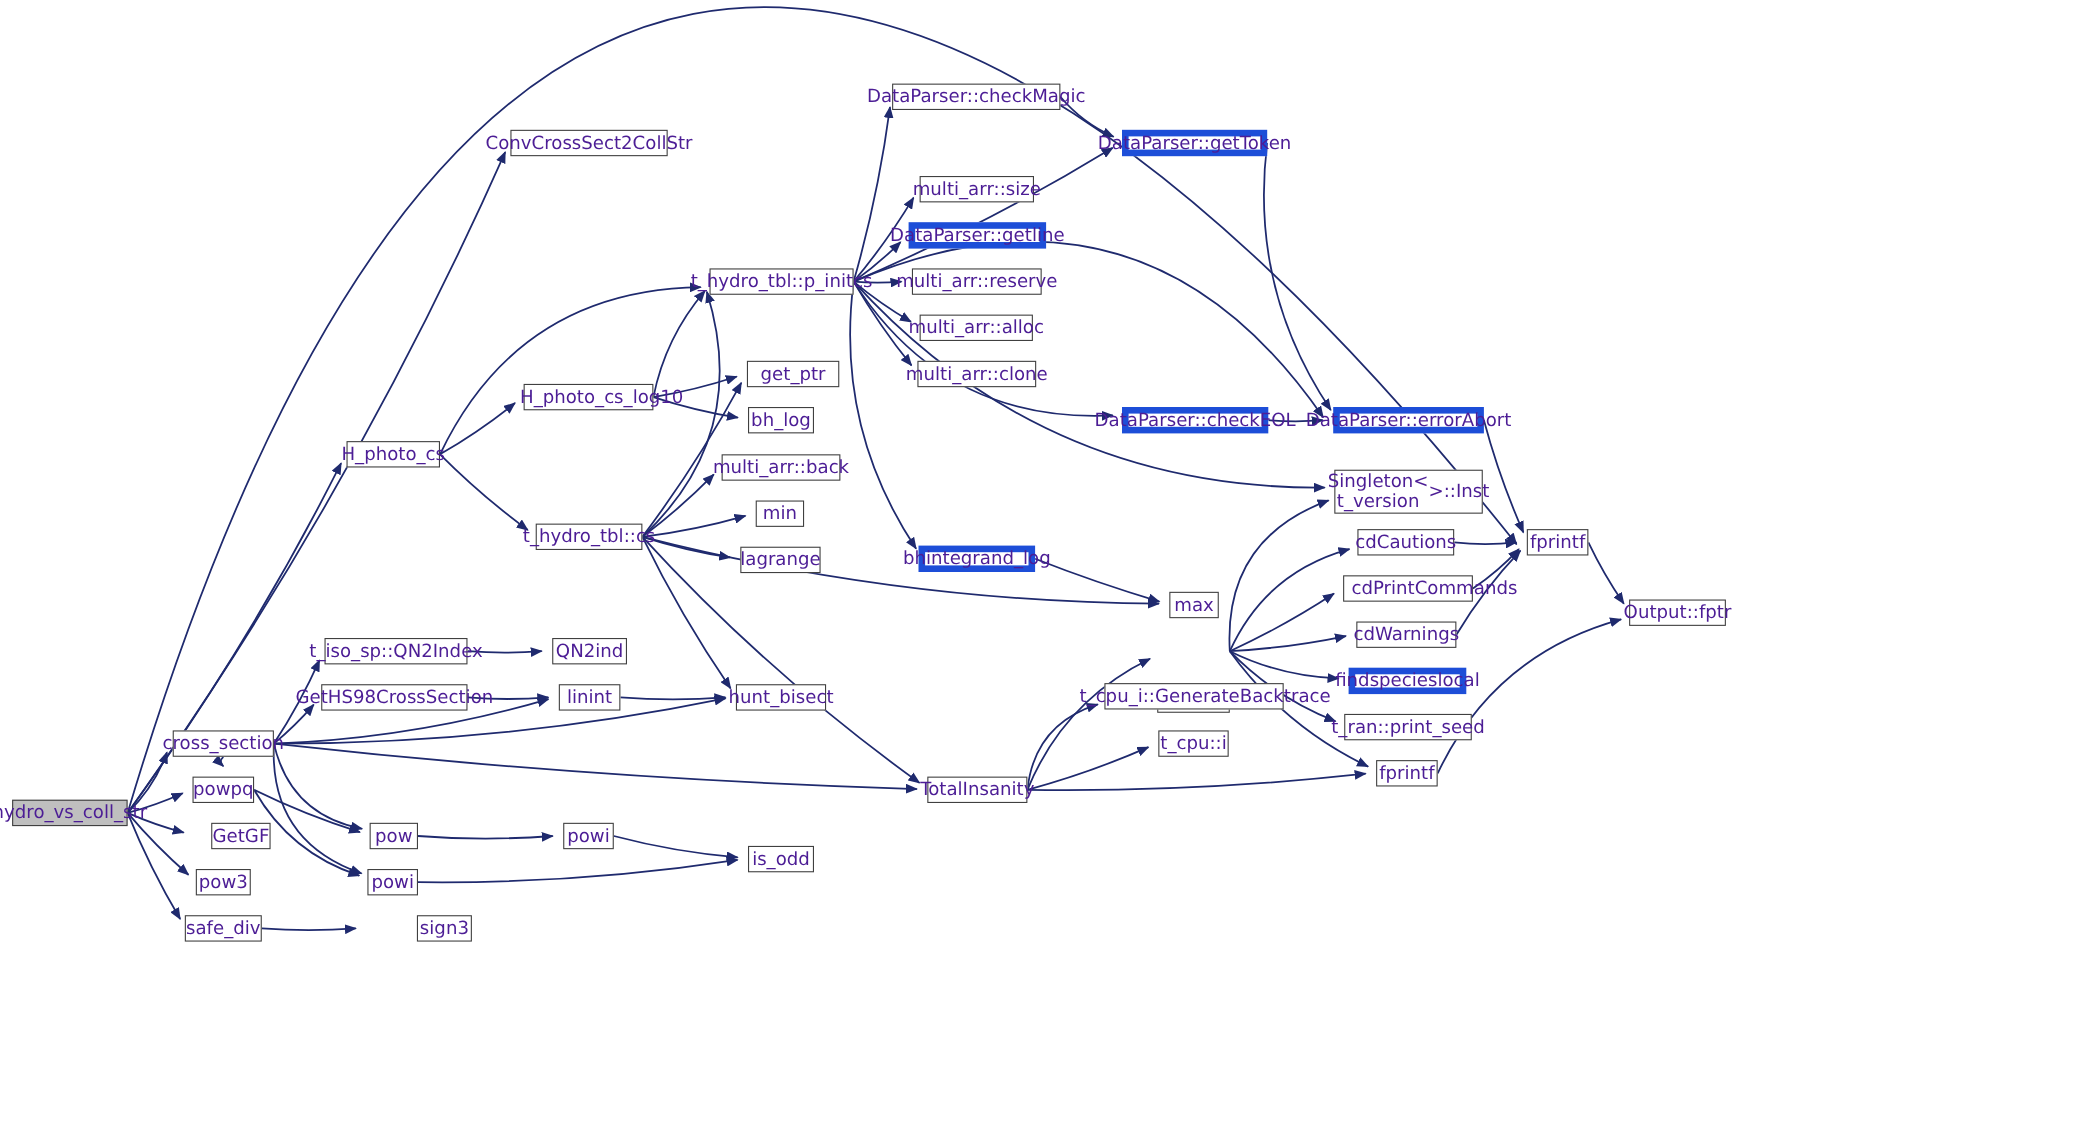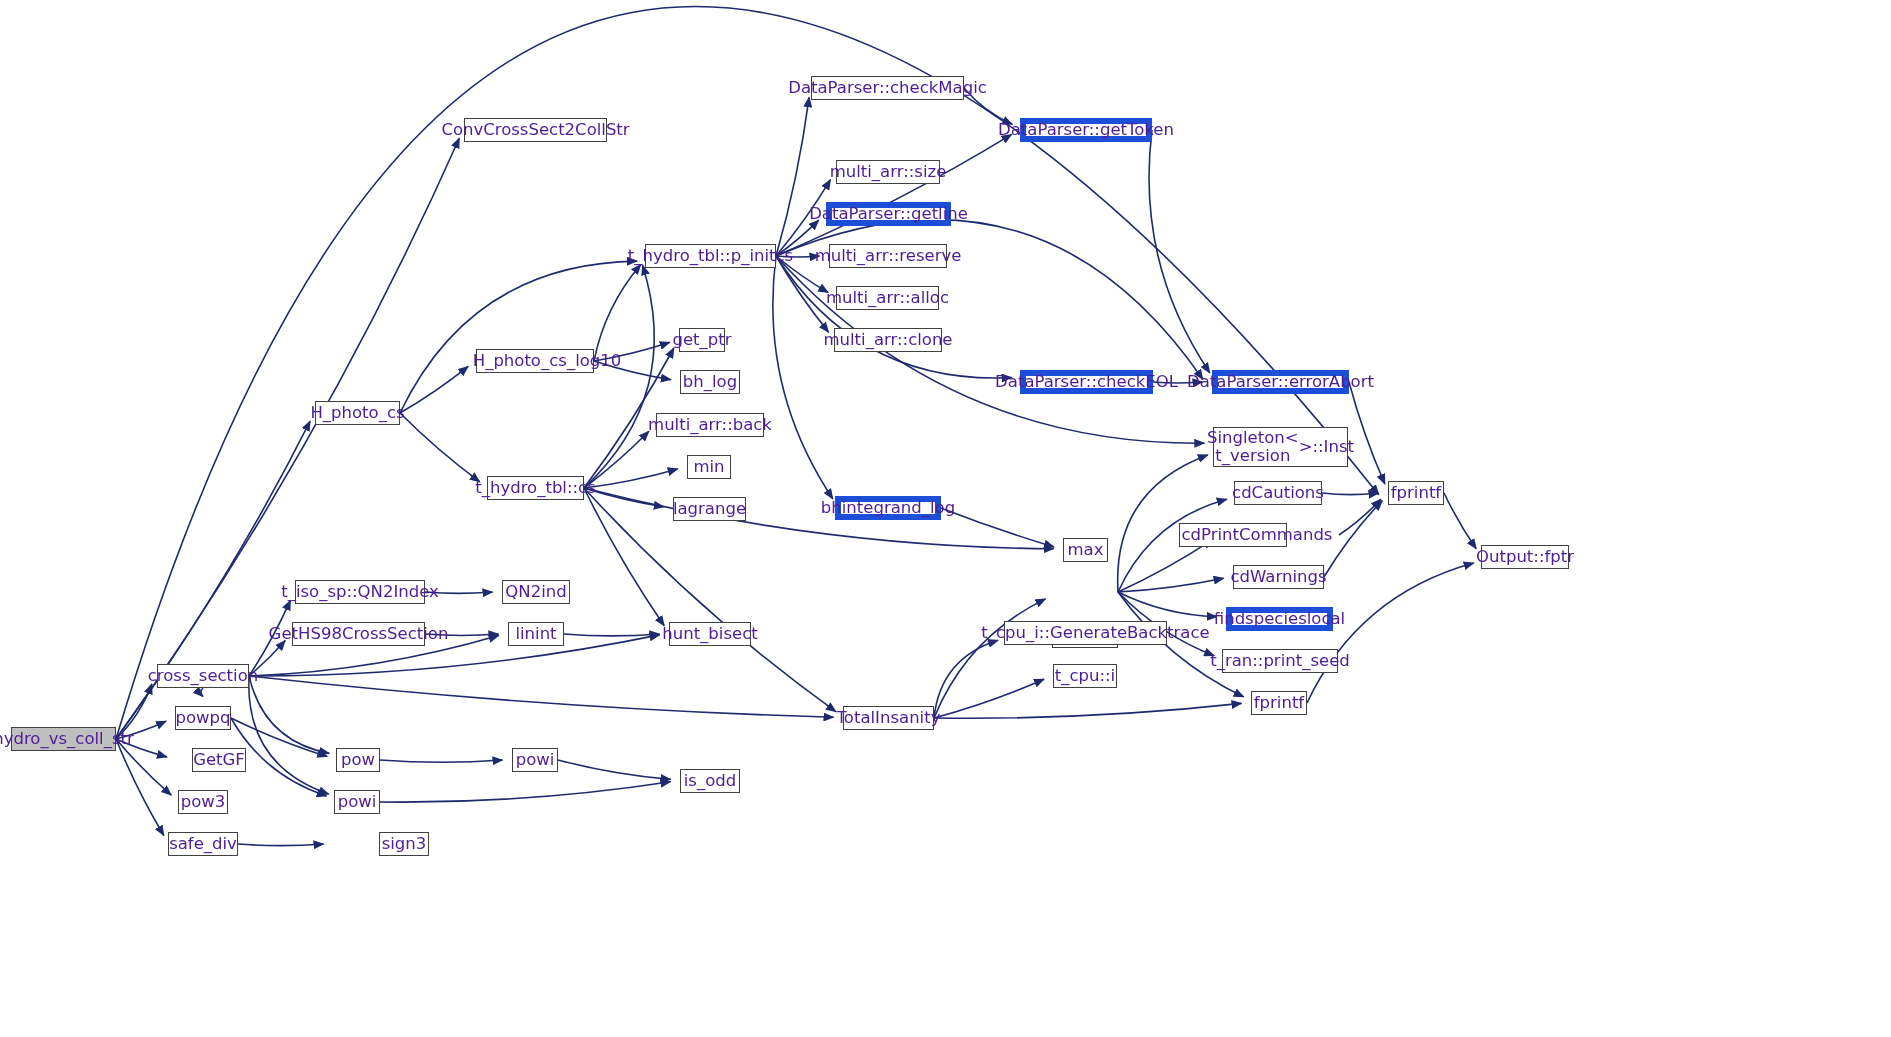--- a/index.html
+++ b/index.html
@@ -130,21 +130,21 @@
       <div class="node" style="left: 680px; top: 769px; width: 60px; height: 24px;">is_odd</div>
       <div class="node" style="left: 333px; top: 832px; width: 50px; height: 24px; margin-left: 46px;">sign3</div>
       <div class="node" style="left: 295px; top: 580px; width: 130px; height: 24px;">t_iso_sp::QN2Index</div>
       <div class="node" style="left: 502px; top: 580px; width: 68px; height: 24px;">QN2ind</div>
       <div class="node" style="left: 292px; top: 622px; width: 133px; height: 24px;">GetHS98CrossSection</div>
       <div class="node" style="left: 508px; top: 622px; width: 56px; height: 24px;">linint</div>
       <div class="node" style="left: 669px; top: 622px; width: 82px; height: 24px;">hunt_bisect</div>
       <div class="node" style="left: 315px; top: 401px; width: 85px; height: 24px;">H_photo_cs</div>
       <div class="node" style="left: 476px; top: 349px; width: 118px; height: 24px; padding-left: 24px;">H_photo_cs_log10</div>
       <div class="node" style="left: 487px; top: 476px; width: 97px; height: 24px;">t_hydro_tbl::cs</div>
-      <div class="node" style="left: 679px; top: 328px; width: 46px; height: 24px;">get_ptr</div>
+      <div class="node" style="left: 679px; top: 328px; width: 84px; height: 24px;">get_ptr</div>
       <div class="node" style="left: 680px; top: 370px; width: 60px; height: 24px;">bh_log</div>
       <div class="node" style="left: 656px; top: 413px; width: 108px; height: 24px;">multi_arr::back</div>
       <div class="node" style="left: 687px; top: 455px; width: 44px; height: 24px;">min</div>
       <div class="node" style="left: 673px; top: 497px; width: 73px; height: 24px;">lagrange</div>
       <div class="node" style="left: 645px; top: 244px; width: 131px; height: 24px;">t_hydro_tbl::p_initcs</div>
       <div class="node" style="left: 811px; top: 76px; width: 153px; height: 24px;">DataParser::checkMagic</div>
       <div class="node red" style="left: 1020px; top: 118px; width: 132px; height: 24px;">DataParser::getToken</div>
       <div class="node" style="left: 836px; top: 160px; width: 104px; height: 24px;">multi_arr::size</div>
       <div class="node red" style="left: 826px; top: 202px; width: 125px; height: 24px;">DataParser::getline</div>
       <div class="node" style="left: 829px; top: 244px; width: 118px; height: 24px;">multi_arr::reserve</div>
@@ -153,21 +153,21 @@
       <div class="node" style="left: 464px; top: 118px; width: 143px; height: 24px;">ConvCrossSect2CollStr</div>
       <div class="node red" style="left: 1020px; top: 370px; width: 133px; height: 24px;">DataParser::checkEOL</div>
       <div class="node red" style="left: 1212px; top: 370px; width: 137px; height: 24px;">DataParser::errorAbort</div>
       <div class="node red" style="left: 835px; top: 496px; width: 106px; height: 24px;">bhintegrand_log</div>
       <div class="node two-line" style="left: 1213px; top: 427px; width: 135px; height: 40px;">
         <div>Singleton&lt; t_version</div>
         <div>&gt;::Inst</div>
       </div>
       <div class="node" style="left: 1063px; top: 538px; width: 45px; height: 24px;">max</div>
       <div class="node" style="left: 1234px; top: 481px; width: 88px; height: 24px;">cdCautions</div>
-      <div class="node" style="left: 1179px; top: 523px; width: 108px; height: 24px; padding-left: 48px;">cdPrintCommands</div>
+      <div class="node" style="left: 1221px; top: 523px; width: 118px; height: 24px; padding-left: 48px;">cdPrintCommands</div>
       <div class="node" style="left: 1233px; top: 565px; width: 91px; height: 24px;">cdWarnings</div>
       <div class="node" style="left: 1052px; top: 580px; width: 66px; height: 24px; margin-top: 44px;">ShowMe</div>
       <div class="node red" style="left: 1226px; top: 607px; width: 107px; height: 24px;">findspecieslocal</div>
       <div class="node" style="left: 1004px; top: 621px; width: 163px; height: 24px; padding-left: 20px;">t_cpu_i::GenerateBacktrace</div>
       <div class="node" style="left: 1222px; top: 649px; width: 116px; height: 24px;">t_ran::print_seed</div>
       <div class="node" style="left: 1053px; top: 664px; width: 64px; height: 24px;">t_cpu::i</div>
       <div class="node" style="left: 1388px; top: 481px; width: 56px; height: 24px;">fprintf</div>
       <div class="node" style="left: 1251px; top: 691px; width: 56px; height: 24px;">fprintf</div>
       <div class="node" style="left: 843px; top: 706px; width: 91px; height: 24px;">TotalInsanity</div>
       <div class="node" style="left: 1481px; top: 545px; width: 88px; height: 24px;">Output::fptr</div>

